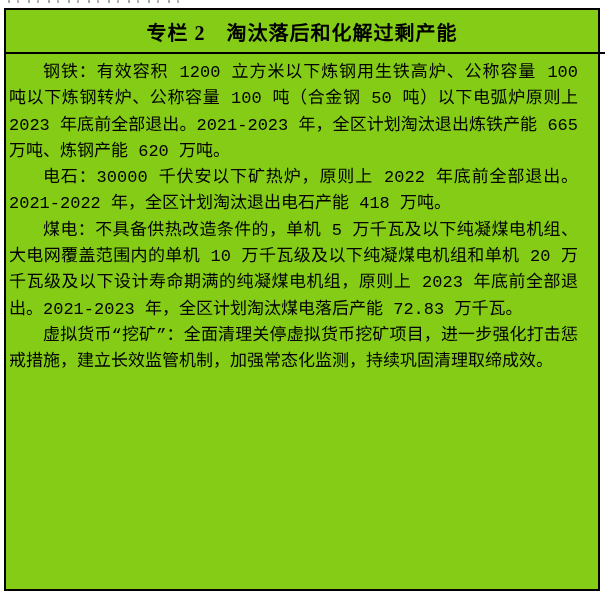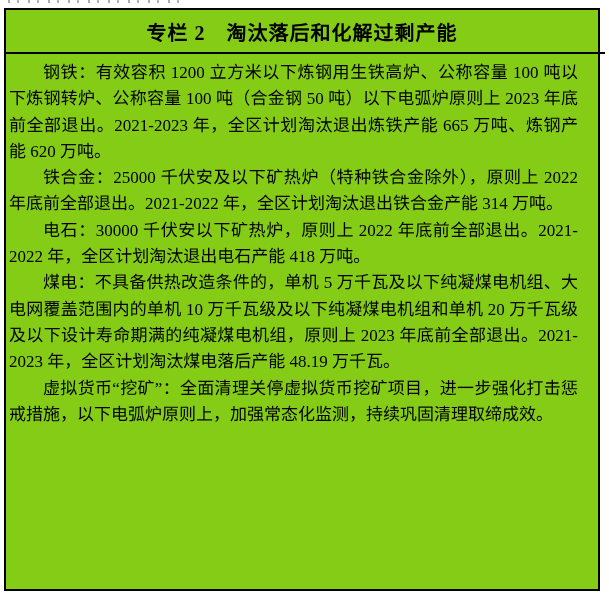--- a/index.html
+++ b/index.html
@@ -56,40 +56,40 @@
     width: 601px;        
     height: 2px;
     background: #000000;
   }
   .panel-body {
     padding: 8px 20px 0 3px;
     font-size: 17px;
     line-height: 26.3px;
     text-align: justify;
     text-justify: inter-ideograph;
+    font-family: Liberation Mono, monospace;
   }
   .panel-body p {
     margin: 0;
     text-indent: 2em;
   }
 </style>
 </head>
 <body>
 
 <div>
 
   <div class="remnant"></div>
 
   <div class="panel">
     <div class="panel-title">专栏 2　淘汰落后和化解过剩产能</div>
 
     <div class="title-divider"></div>
 
     <div class="panel-body">
       <p>钢铁：有效容积 1200 立方米以下炼钢用生铁高炉、公称容量 100 吨以下炼钢转炉、公称容量 100 吨（合金钢 50 吨）以下电弧炉原则上 2023 年底前全部退出。2021-2023 年，全区计划淘汰退出炼铁产能 665 万吨、炼钢产能 620 万吨。</p>
-      <p>铁合金：25000 千伏安及以下矿热炉（特种铁合金除外），原则上 2022 年底前全部退出。2021-2022 年，全区计划淘汰退出铁合金产能 314 万吨。</p>
       <p>电石：30000 千伏安以下矿热炉，原则上 2022 年底前全部退出。2021-2022 年，全区计划淘汰退出电石产能 418 万吨。</p>
-      <p>煤电：不具备供热改造条件的，单机 5 万千瓦及以下纯凝煤电机组、大电网覆盖范围内的单机 10 万千瓦级及以下纯凝煤电机组和单机 20 万千瓦级及以下设计寿命期满的纯凝煤电机组，原则上 2023 年底前全部退出。2021-2023 年，全区计划淘汰煤电落后产能 48.19 万千瓦。</p>
-      <p>虚拟货币“挖矿”：全面清理关停虚拟货币挖矿项目，进一步强化打击惩戒措施，以下电弧炉原则上，加强常态化监测，持续巩固清理取缔成效。</p>
+      <p>煤电：不具备供热改造条件的，单机 5 万千瓦及以下纯凝煤电机组、大电网覆盖范围内的单机 10 万千瓦级及以下纯凝煤电机组和单机 20 万千瓦级及以下设计寿命期满的纯凝煤电机组，原则上 2023 年底前全部退出。2021-2023 年，全区计划淘汰煤电落后产能 72.83 万千瓦。</p>
+      <p>虚拟货币“挖矿”：全面清理关停虚拟货币挖矿项目，进一步强化打击惩戒措施，建立长效监管机制，加强常态化监测，持续巩固清理取缔成效。</p>
     </div>
   </div>
 
 </div>
 
 </body></html>

